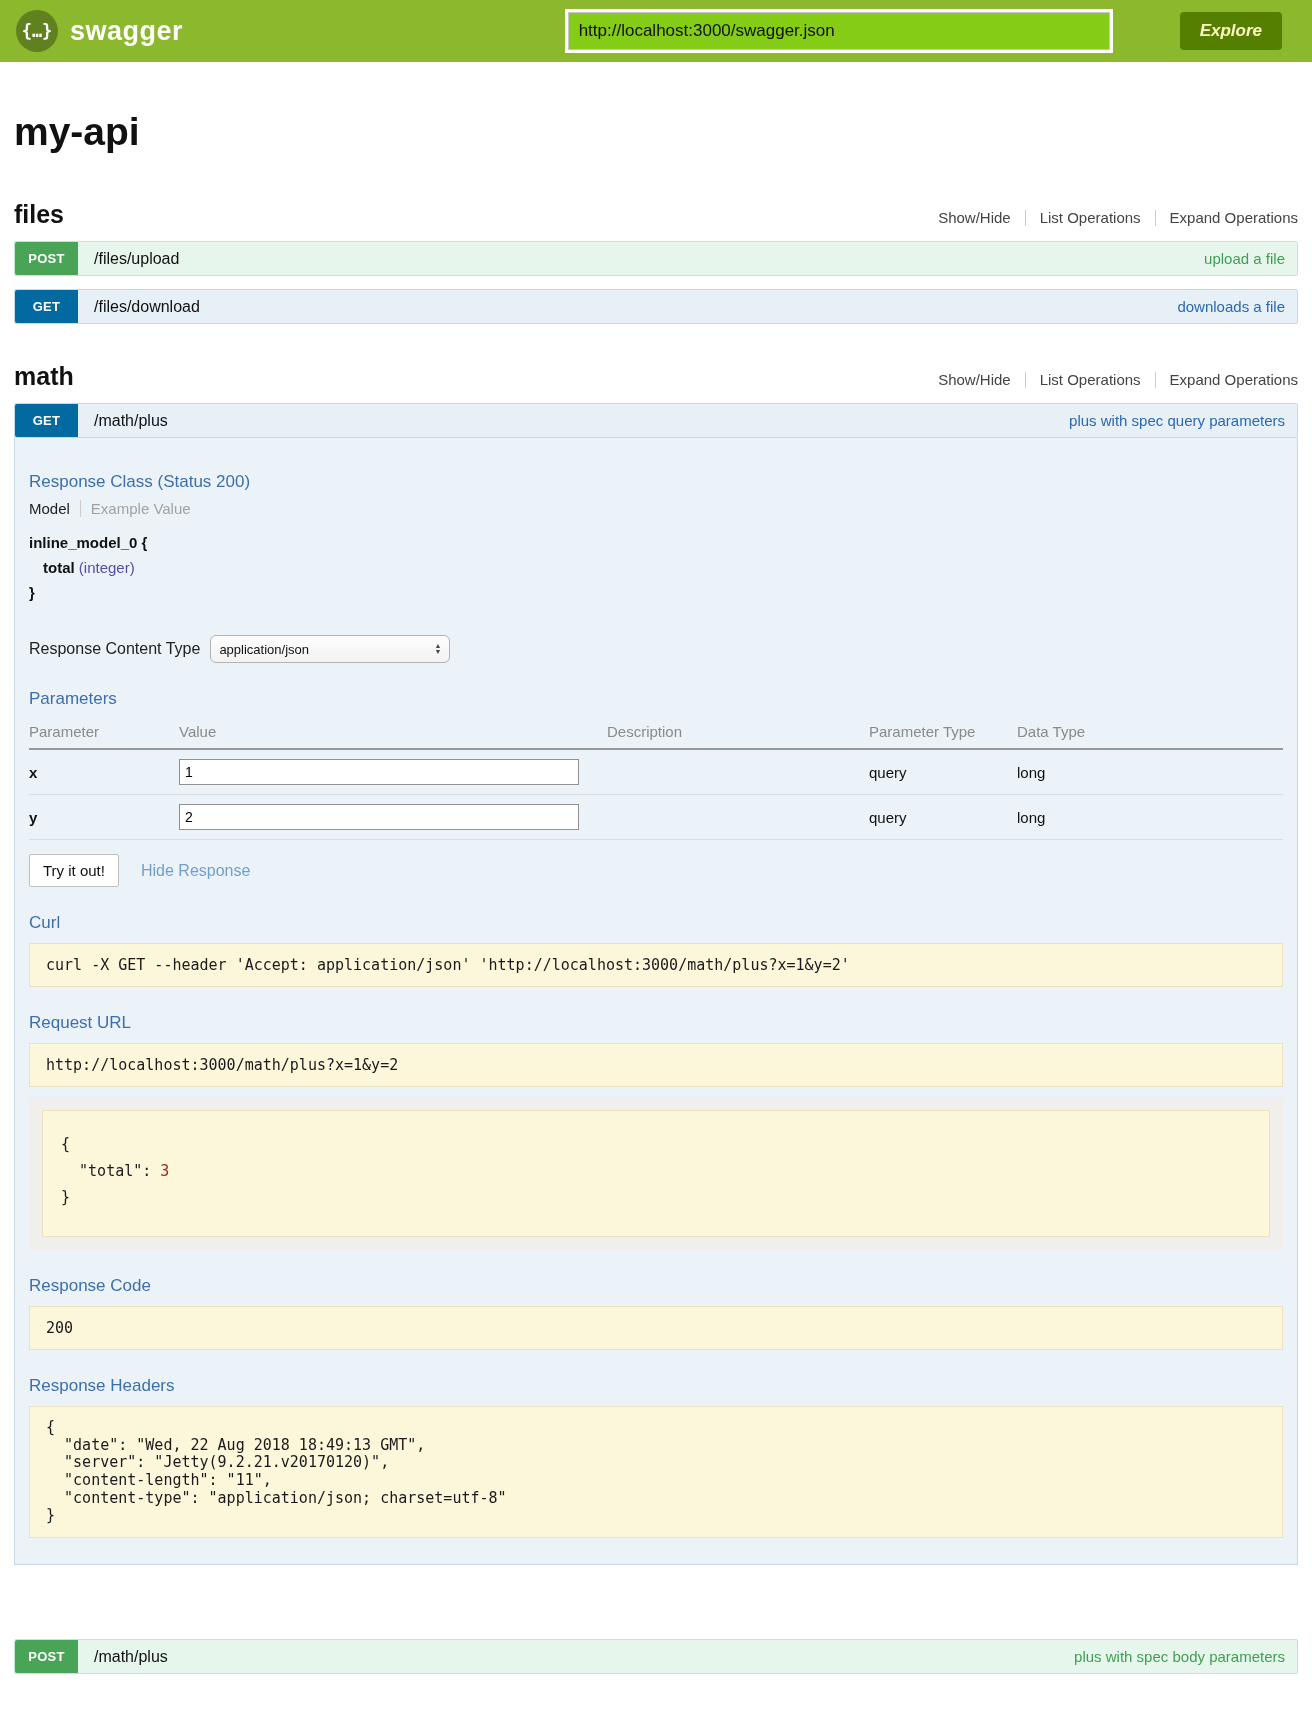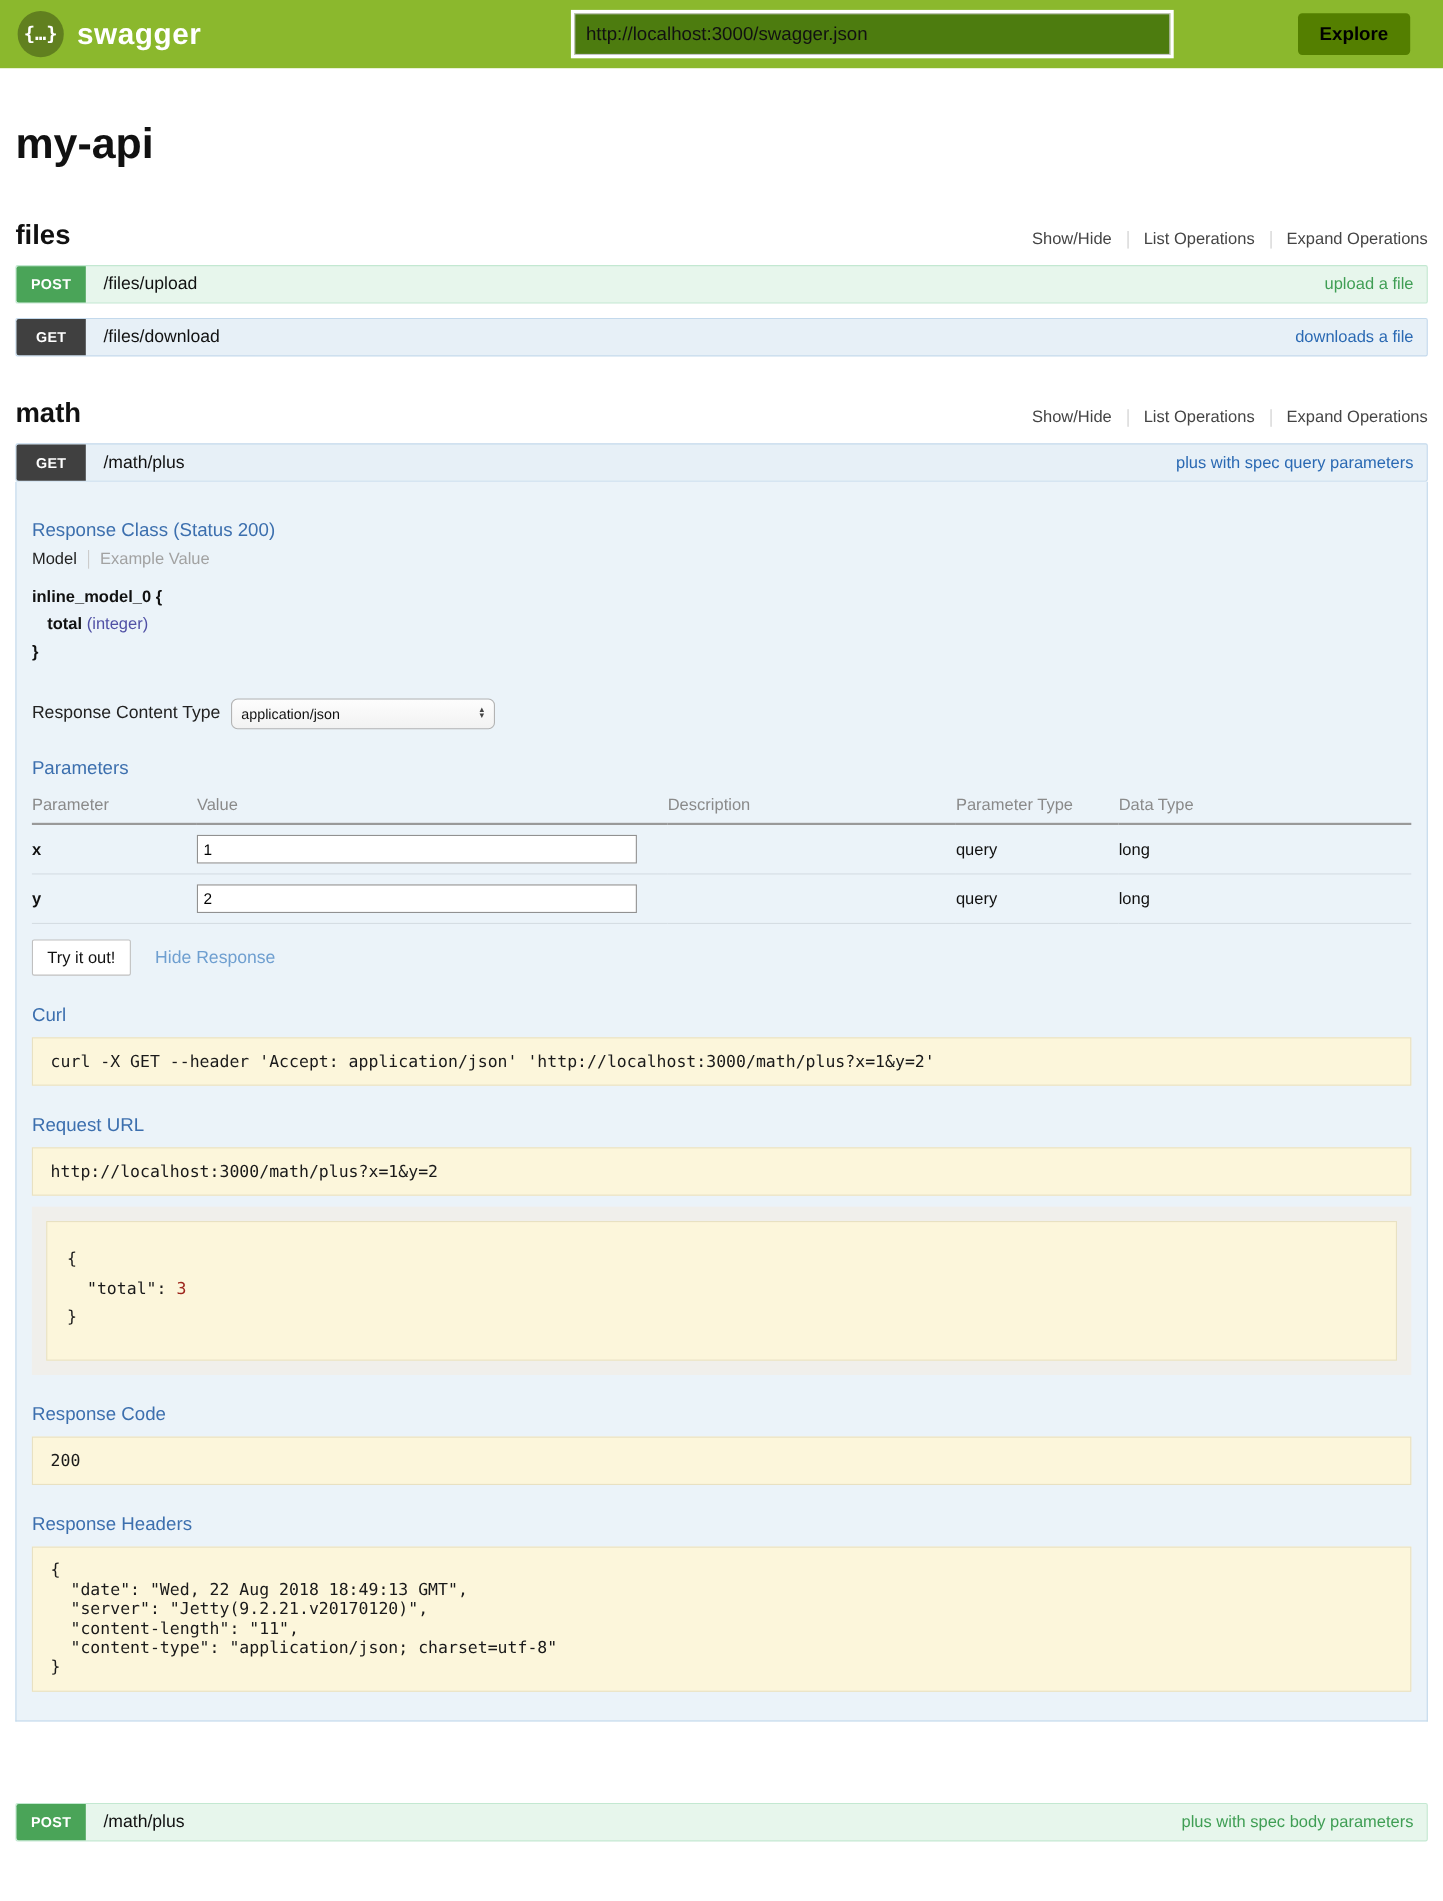--- a/index.html
+++ b/index.html
@@ -6,23 +6,23 @@
   html,body { background:#fff; font-family:"Liberation Sans", sans-serif; color:#333; }
   body { width:1312px; min-height:1728px; margin:0 auto; }
 
   
   .topbar { height:62px; background:#8bb82d; display:flex; align-items:center; padding:0 16px; }
   .logo-badge { width:42px; height:42px; border-radius:50%; background:rgba(0,0,0,0.30);
     color:#fff; display:flex; align-items:center; justify-content:center;
     font-family:"DejaVu Sans Mono", monospace; font-size:17px; font-weight:bold; }
   .brand { color:#fff; font-size:27px; font-weight:bold; margin-left:12px; letter-spacing:0.5px; }
   .url-input { margin-left:auto; width:542px; height:38px; border:1px solid #c6c6c6; outline:3px solid #fff;
-    background:#4d7c0f; font-size:17px; padding:0 10px; font-family:"Liberation Sans", sans-serif; color:#111; }
-  .explore-btn { margin-left:116px; margin-right:14px; background:#547f00; border:none; border-radius:4px;
-    color:#000000; font-weight:bold; font-size:17px; padding:9px 20px; cursor:pointer; }
+    background:#84cc16; font-size:17px; padding:0 10px; font-family:"Liberation Sans", sans-serif; color:#111; }
+  .explore-btn { margin-left:70px; margin-right:14px; background:#547f00; border:none; border-radius:4px;
+    color:#fef9c3; font-weight:bold; font-size:17px; padding:9px 20px; cursor:pointer;font-style:italic; }
 
   
   .page { padding:0 14px; }
   .api-title { font-size:39px; font-weight:bold; color:#111; margin:48px 0 46px 0; }
 
   .section { margin-top:0; }
   .section + .section { margin-top:38px; }
   .section-head { display:flex; align-items:baseline; margin-bottom:12px; }
   .section-title { font-size:25px; font-weight:bold; color:#111; }
   .section-links { margin-left:auto; font-size:15px; color:#444; display:flex; align-items:flex-end; }
@@ -32,21 +32,21 @@
   .op-row { display:flex; align-items:center; height:35px; border-radius:2px; margin-bottom:13px; cursor:pointer; }
   .op-row .badge { flex:none; width:63px; height:100%; color:#fff; font-weight:bold; font-size:13px;
     display:flex; align-items:center; justify-content:center; border-radius:2px 0 0 2px; letter-spacing:0.3px; }
   .op-row .path { font-size:16px; color:#111; margin-left:16px; text-decoration:none; }
   .op-row .summary { margin-left:auto; margin-right:12px; font-size:15px; text-decoration:none; }
 
   .op-post { background:#e7f6ec; border:1px solid #c3e8d1; }
   .op-post .badge { background:#4aa458; }
   .op-post .summary { color:#3f9e54; }
   .op-get { background:#e7f0f7; border:1px solid #c3d9ec; }
-  .op-get .badge { background:#404040; }
+  .op-get .badge { background:#0369a1; }
   .op-get .summary { color:#2a69b3; }
   .op-row.expanded { margin-bottom:0; }
 
   
   .op-content { background:#ebf3f9; border:1px solid #c3d9ec; border-top:none; padding:8px 14px 26px 14px; }
   .blue-h { color:#3c6fae; font-size:17px; font-weight:normal; margin-top:26px; margin-bottom:8px; }
 
   .model-tabs { display:flex; align-items:center; margin-bottom:14px; }
   .tab-model { font-size:15px; color:#222; padding-right:10px; border-right:1px solid #ccc; cursor:pointer; }
   .tab-example { font-size:15px; color:#a2a2a2; padding-left:10px; cursor:pointer; }

